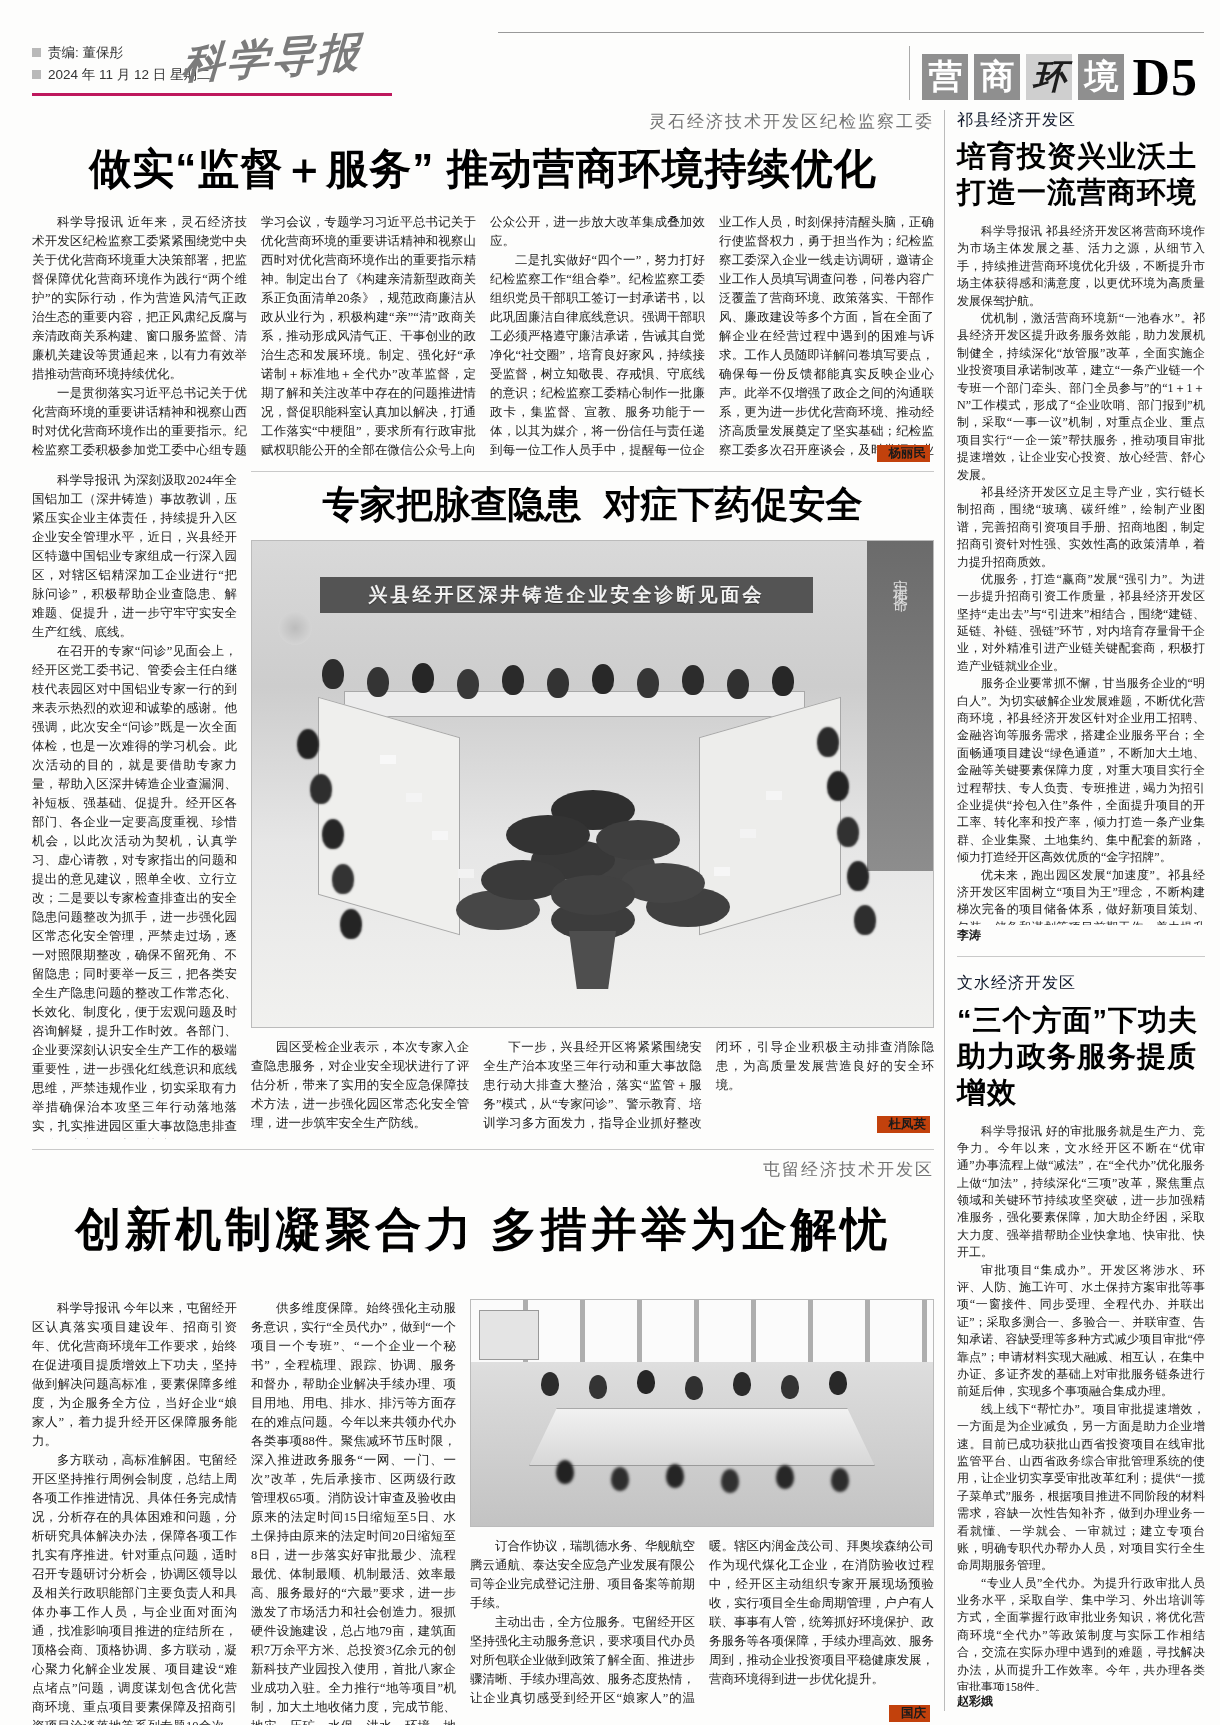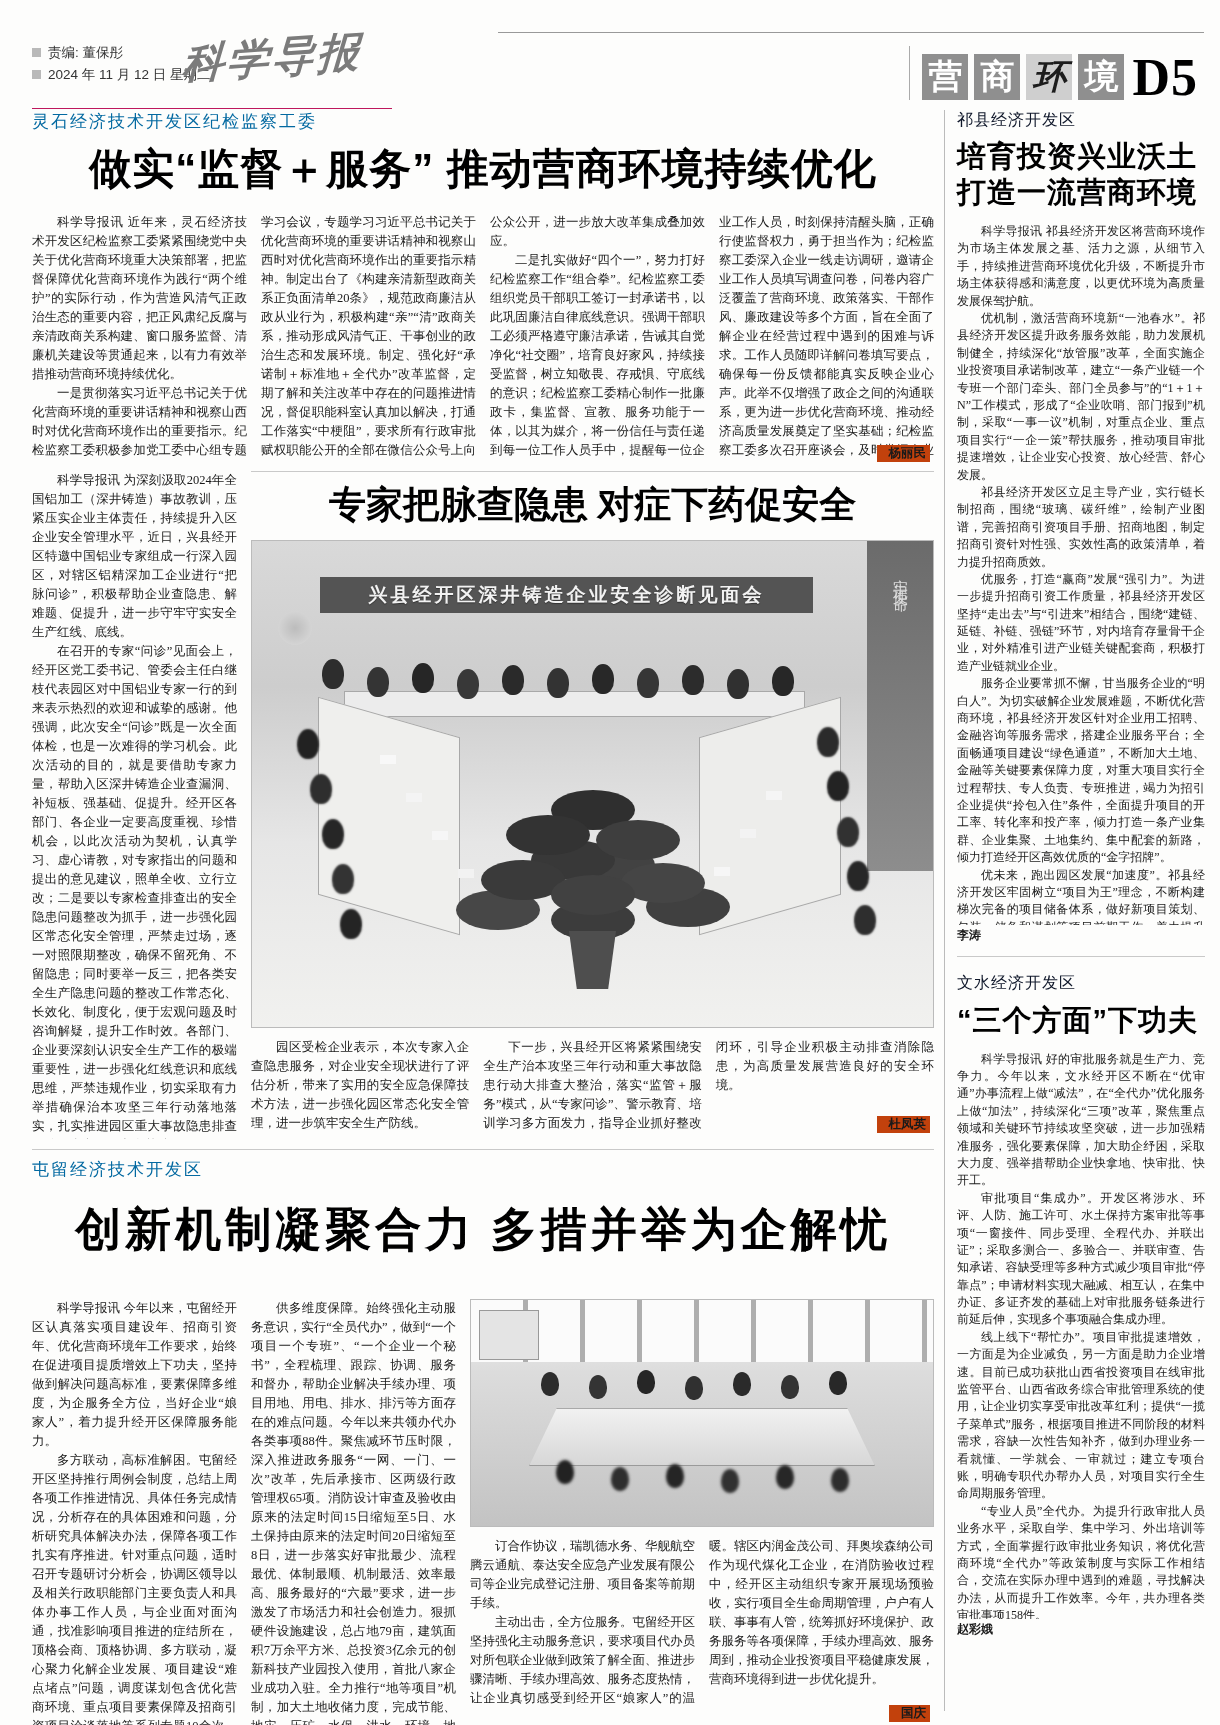--- a/index.html
+++ b/index.html
@@ -1,46 +1,46 @@
 <!DOCTYPE html>
 <html><head>
 <meta charset="utf-8">
 <style>
   html,body{margin:0;padding:0;background:#e8e8e8;}
   .page{position:relative;width:1220px;height:1725px;margin:0 auto;background:#fdfdfc;
         font-family:"Liberation Serif",serif;color:#1a1a1a;overflow:hidden;}
   
   .hdr{position:absolute;top:24px;left:30px;right:16px;height:78px;}
   .hdr-left{position:absolute;left:2px;top:16px;font-family:"Liberation Sans",sans-serif;
-            font-size:13.5px;color:#333;border-bottom:1px solid #be185d;padding-bottom:24px;width:360px;}
+            font-size:13.5px;color:#333;border-bottom:3px solid #be185d;padding-bottom:9px;width:360px;}
   .hdr-left .row{margin-top:4px;white-space:nowrap;}
   .sq{display:inline-block;width:9px;height:9px;background:#b9b9b9;margin-right:7px;}
   .masthead{position:absolute;left:152px;top:6px;font-family:"DejaVu Serif",serif;font-style:italic;
             font-weight:700;font-size:42px;color:#7b7b7b;letter-spacing:3px;transform:rotate(-4deg) skewX(-7deg);}
   .hdr-rule{position:absolute;top:8px;left:468px;right:0;border-top:1px solid #999;}
   .hdr-right{position:absolute;right:6px;top:22px;display:flex;align-items:flex-end;}
   .vsep{width:1px;height:54px;background:#aaa;margin:0 6px;}
   .char-box{width:46px;height:46px;margin-left:6px;background:#8f8f8f;color:#fff;display:flex;
             align-items:center;justify-content:center;font-size:34px;font-weight:bold;
             font-family:"Liberation Sans",sans-serif;}
   .char-box.light{background:#cfcfcf;color:#1c1c1c;font-family:"DejaVu Serif",serif;
                   font-style:italic;font-weight:900;}
   .edition{font-family:"Liberation Serif",serif;font-weight:bold;font-size:52px;line-height:0.85;
            color:#000;margin-left:8px;letter-spacing:1px;}
   
   .page-body{position:absolute;top:108px;left:32px;right:15px;bottom:8px;display:flex;}
   .main-col{width:902px;flex:none;}
   .v-div{width:1px;background:#bbb;margin:2px 12px 6px 10px;}
   .rail{flex:1;min-width:0;font-size:12px;line-height:1.45;}
   
-  .kicker{text-align:left;font-size:17px;font-family:"Liberation Sans",sans-serif;color:#0369a1;
+  .kicker{text-align:right;font-size:17px;font-family:"Liberation Sans",sans-serif;color:#737373;
           letter-spacing:2px;}
   .headline-xl{text-align:center;font-size:42px;font-weight:900;font-family:"Liberation Sans",sans-serif;
                letter-spacing:1px;color:#000;margin-top:8px;white-space:nowrap;}
-  .headline-lg{text-align:center;font-size:37px;font-weight:900;font-family:Liberation Serif, serif;
+  .headline-lg{text-align:center;font-size:37px;font-weight:900;font-family:Liberation Mono, monospace;
                color:#000;margin:6px 0 10px;white-space:nowrap;}
   .headline-serif{text-align:center;font-size:46px;font-weight:900;font-family:"Liberation Serif",serif;
                   letter-spacing:4px;color:#000;margin-top:18px;white-space:nowrap;}
   .rail-kicker{font-size:16px;font-family:"Liberation Sans",sans-serif;color:#0f172a;letter-spacing:1px;}
   .rail-headline{font-size:29px;font-weight:900;font-family:"Liberation Sans",sans-serif;color:#000;
                  line-height:1.24;margin-top:8px;letter-spacing:1px;}
   .body-text{font-size:12.5px;line-height:1.52;text-align:justify;}
   .body-text p,.rail-body p{margin:0;text-indent:2em;}
   .rail-body{text-align:justify;}
   .byline{position:absolute;right:4px;bottom:1px;font-weight:bold;background:#c2410c;
@@ -238,20 +238,21 @@
           </div>
         <div class="rail-byline">李涛</div>
       </article>
 
       <div class="rail-rule"></div>
 
       <article class="rail-block">
         <div class="rail-kicker">文水经济开发区</div>
         <h3 class="rail-headline" style="margin:8px 0 0;">
           <span>“三个方面”下功夫</span><br>
+          <span>助力政务服务提质增效</span>
         </h3>
         <div class="ws-body rail-body">
             <p>科学导报讯 好的审批服务就是生产力、竞争力。今年以来，文水经开区不断在“优审通”办事流程上做“减法”，在“全代办”优化服务上做“加法”，持续深化“三项”改革，聚焦重点领域和关键环节持续攻坚突破，进一步加强精准服务，强化要素保障，加大助企纾困，采取大力度、强举措帮助企业快拿地、快审批、快开工。</p>
             <p>审批项目“集成办”。开发区将涉水、环评、人防、施工许可、水土保持方案审批等事项“一窗接件、同步受理、全程代办、并联出证”；采取多测合一、多验合一、并联审查、告知承诺、容缺受理等多种方式减少项目审批“停靠点”；申请材料实现大融减、相互认，在集中办证、多证齐发的基础上对审批服务链条进行前延后伸，实现多个事项融合集成办理。</p>
             <p>线上线下“帮忙办”。项目审批提速增效，一方面是为企业减负，另一方面是助力企业增速。目前已成功获批山西省投资项目在线审批监管平台、山西省政务综合审批管理系统的使用，让企业切实享受审批改革红利；提供“一揽子菜单式”服务，根据项目推进不同阶段的材料需求，容缺一次性告知补齐，做到办理业务一看就懂、一学就会、一审就过；建立专项台账，明确专职代办帮办人员，对项目实行全生命周期服务管理。</p>
             <p>“专业人员”全代办。为提升行政审批人员业务水平，采取自学、集中学习、外出培训等方式，全面掌握行政审批业务知识，将优化营商环境“全代办”等政策制度与实际工作相结合，交流在实际办理中遇到的难题，寻找解决办法，从而提升工作效率。今年，共办理各类审批事项158件。</p>
           </div>
         <div class="rail-byline">赵彩娥</div>
       </article>
 

